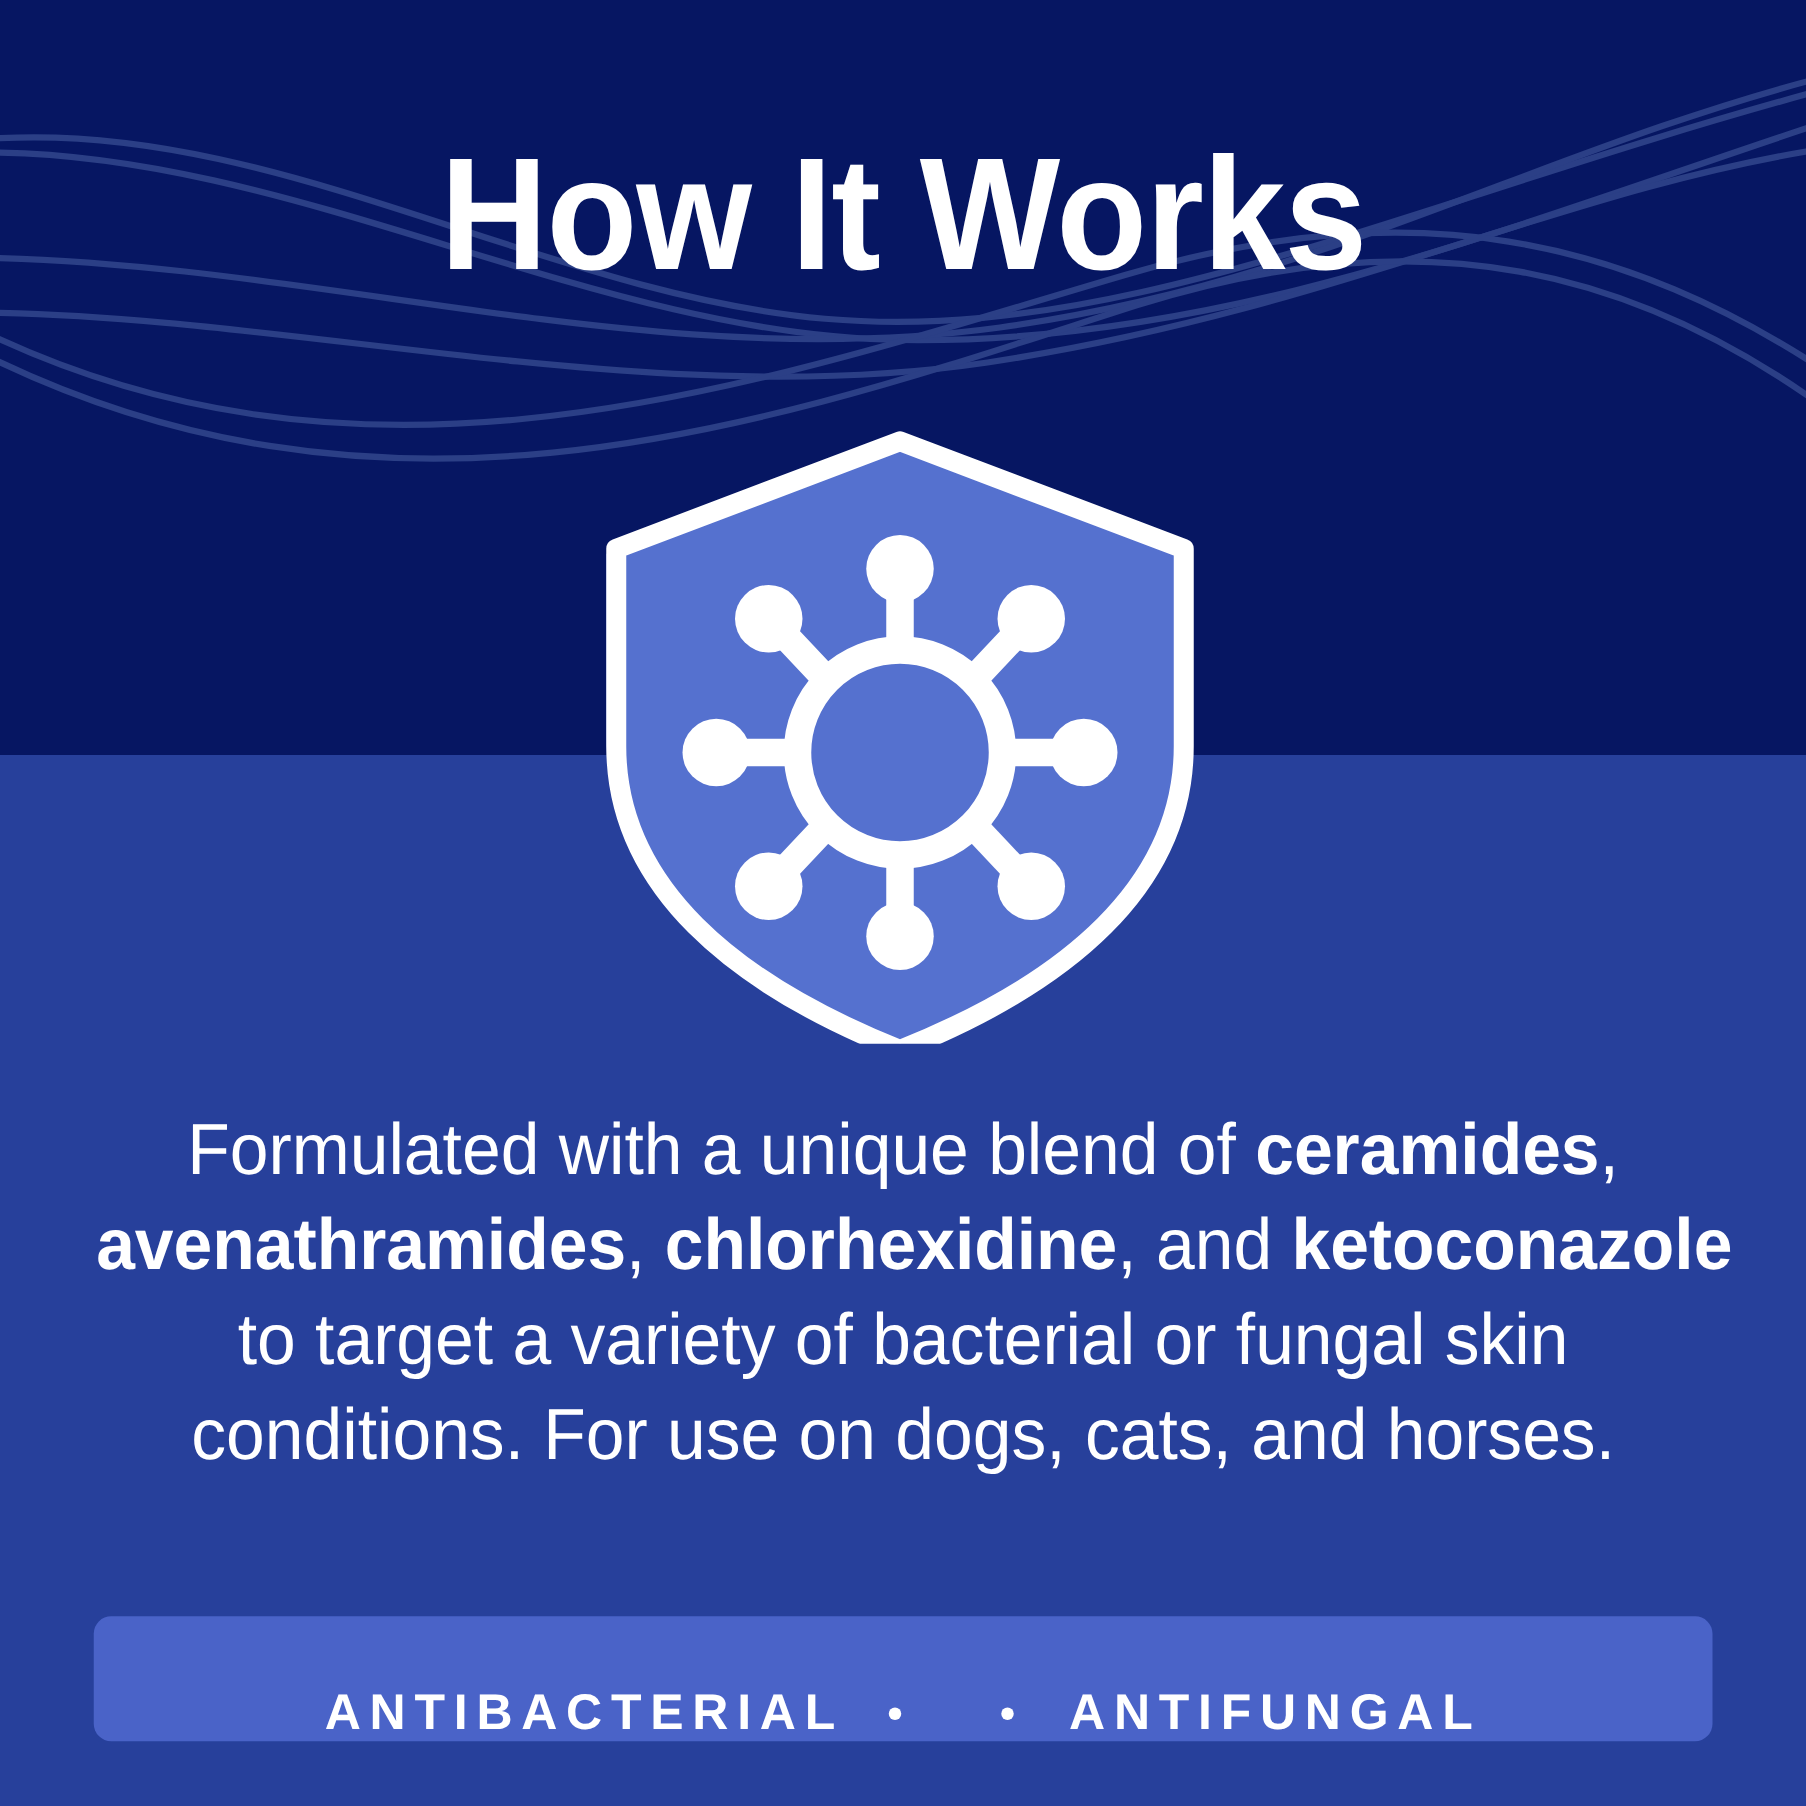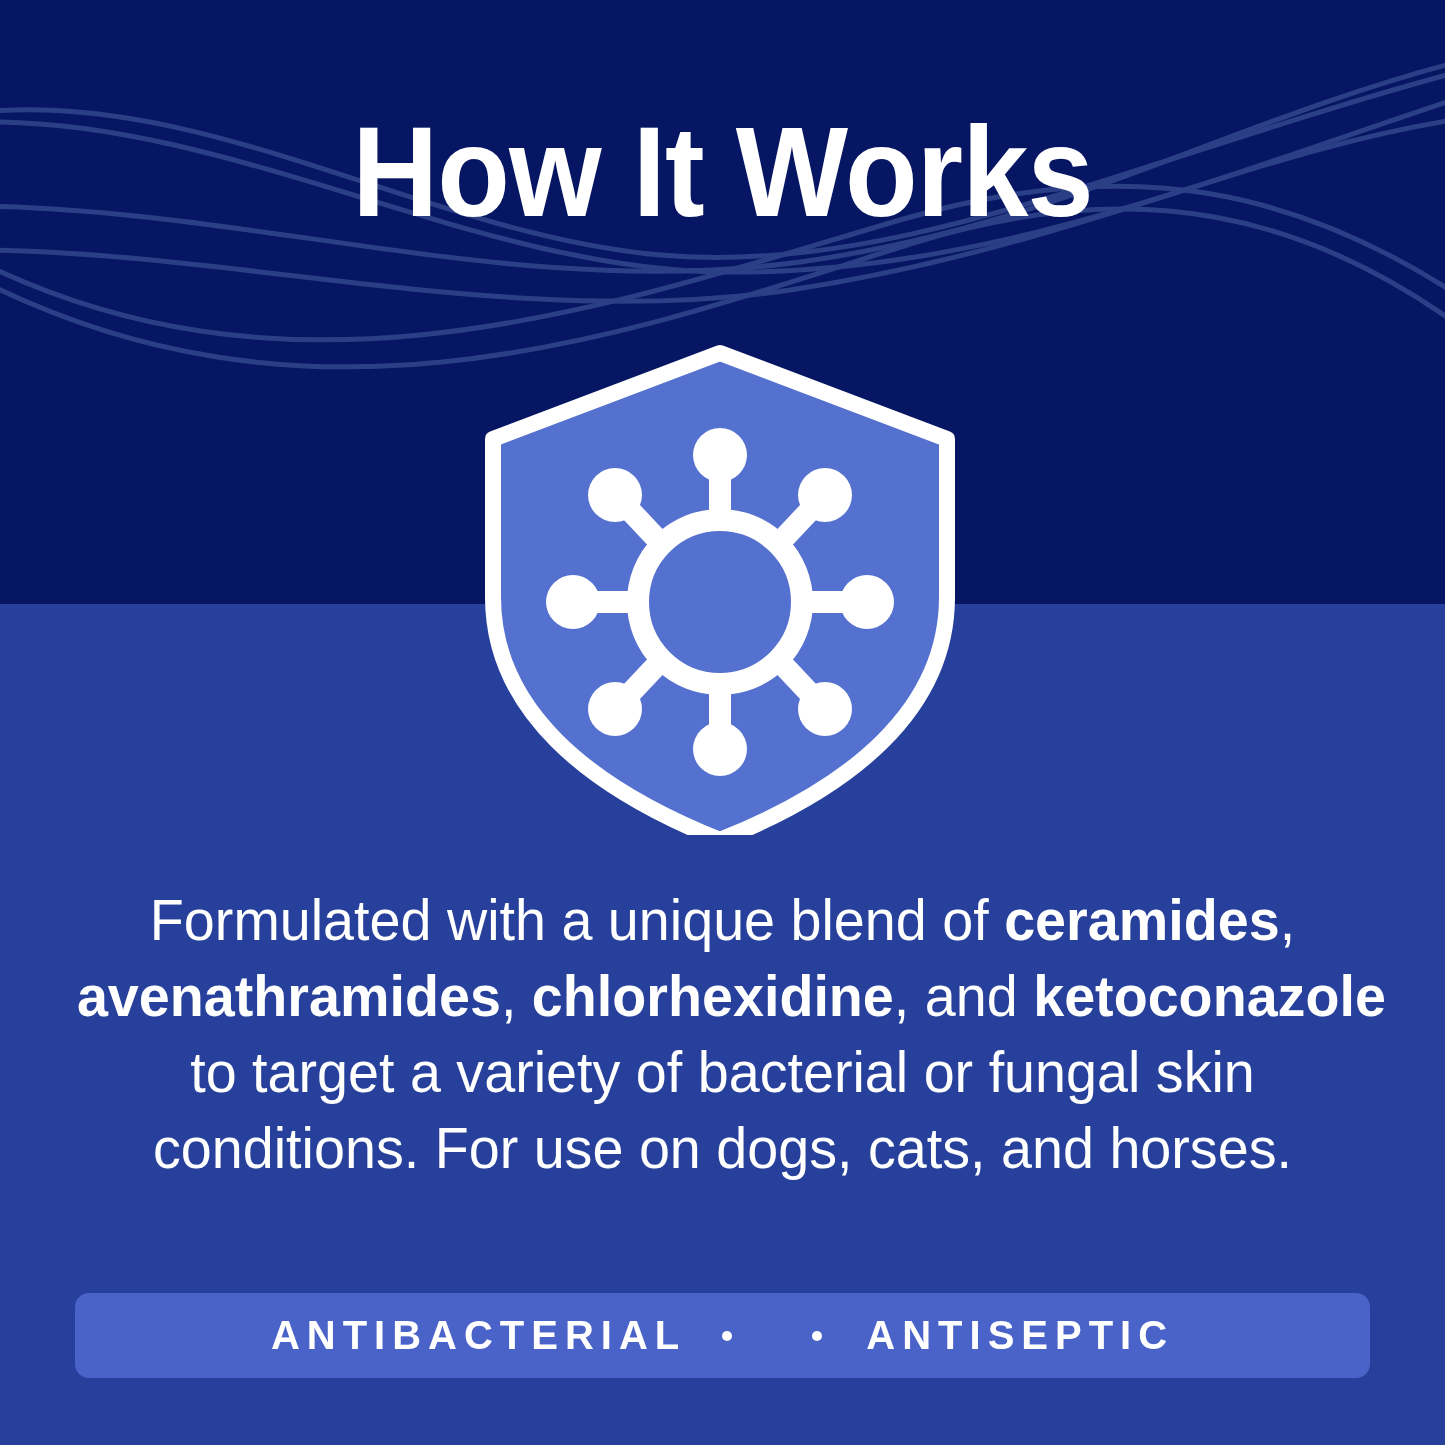--- a/index.html
+++ b/index.html
@@ -84,25 +84,25 @@
   }
   .body-copy .ln { display: block; white-space: nowrap; }
   .body-copy b { font-weight: 700; }
 
   
   .banner {
     position: absolute;
     left: 75px;
     top: 1293px;
     width: 1295px;
-    height: 85px;
+    height: 100px;
     background: #4a63c8;
     border-radius: 14px;
     display: flex;
-    align-items: center;
+    align-items: flex-end;
     justify-content: center;
   }
   .banner-inner {
     display: flex;
     align-items: center;
     justify-content: center;
     gap: 0;
     color: #ffffff;
     font-family: "Liberation Sans Narrow", "Liberation Sans", sans-serif;
     font-weight: 700;
@@ -182,17 +182,17 @@
     <span class="ln"><b>avenathramides</b><span>, </span><b>chlorhexidine</b><span>, and </span><b>ketoconazole</b></span>
     <span class="ln"><span>to target a variety of bacterial or fungal skin</span></span>
     <span class="ln"><span>conditions. For use on dogs, cats, and horses.</span></span>
   </div>
 
   <div class="banner">
     <div class="banner-inner">
       <span>ANTIBACTERIAL</span>
       <span class="banner-sep"></span>
       <span class="banner-sep"></span>
-      <span>ANTISEPTIC</span>
+      <span>ANTIFUNGAL</span>
     </div>
   </div>
 
 </div>
 
 </body></html>

